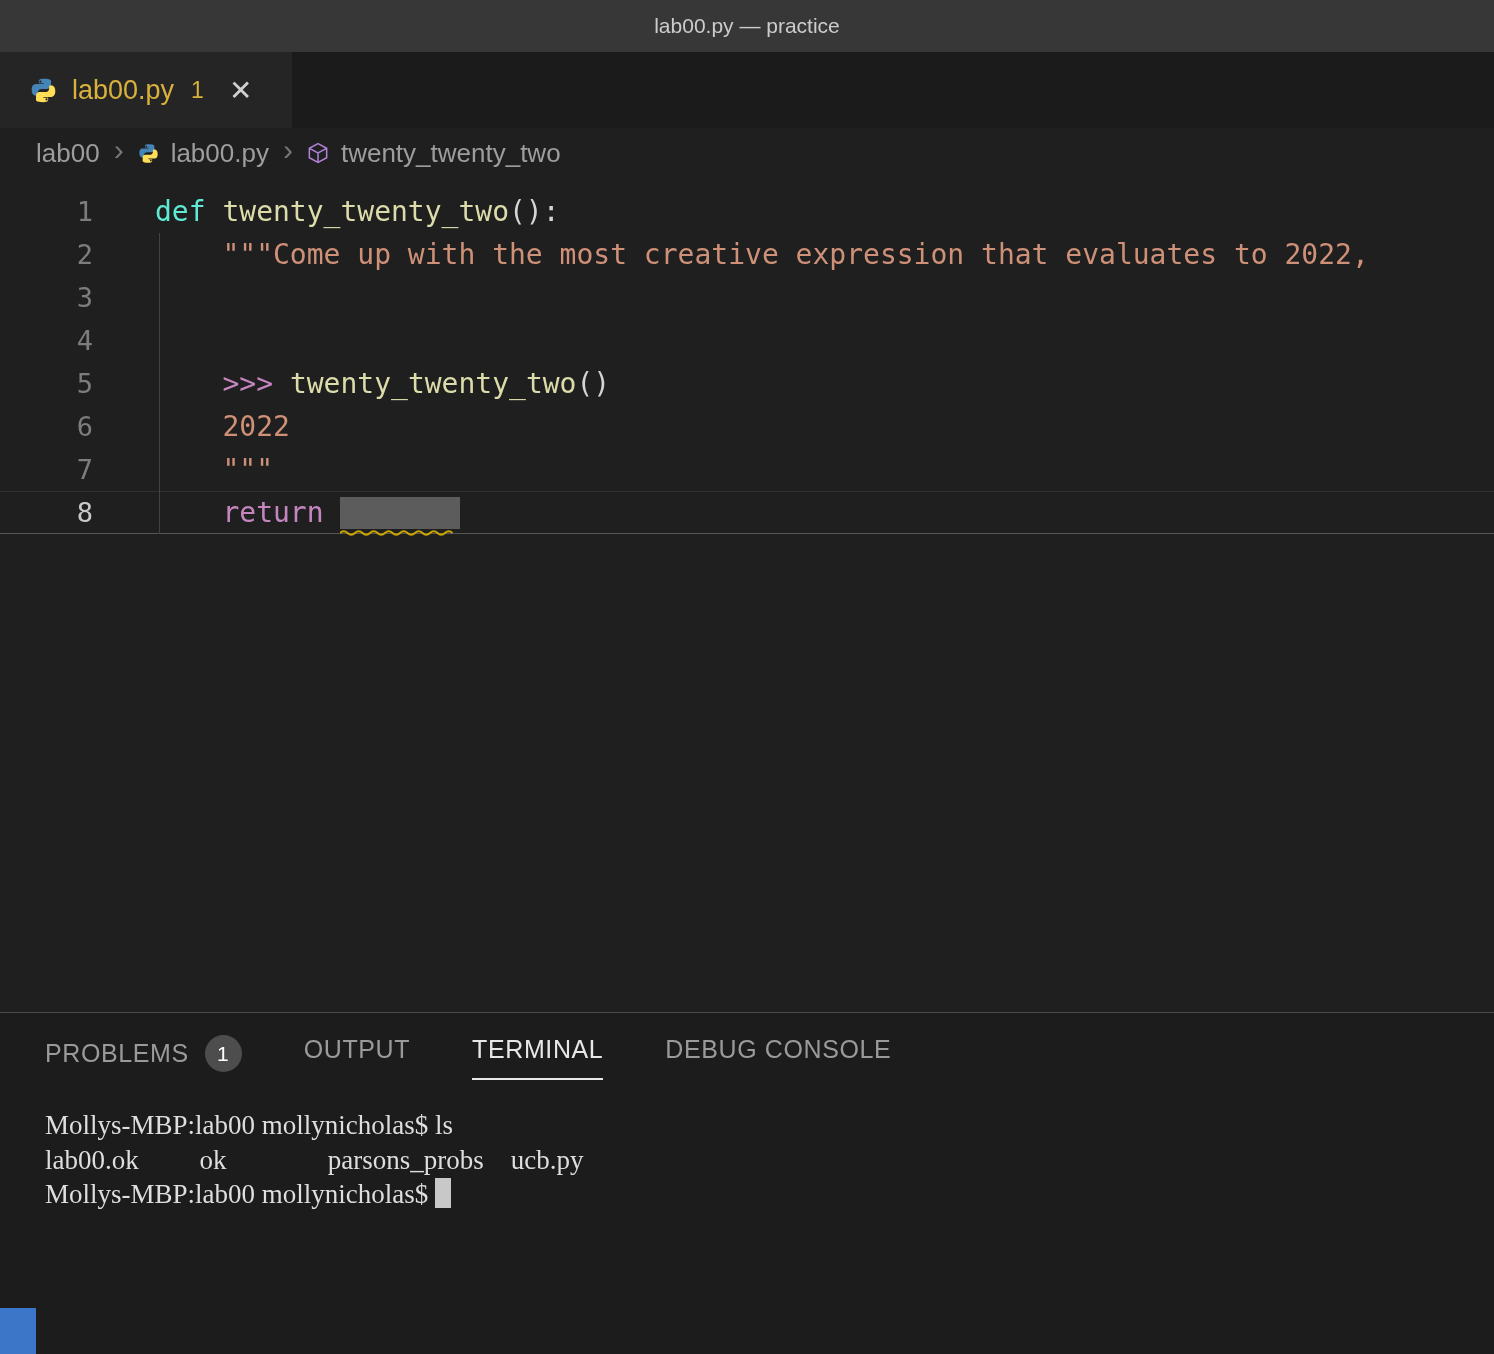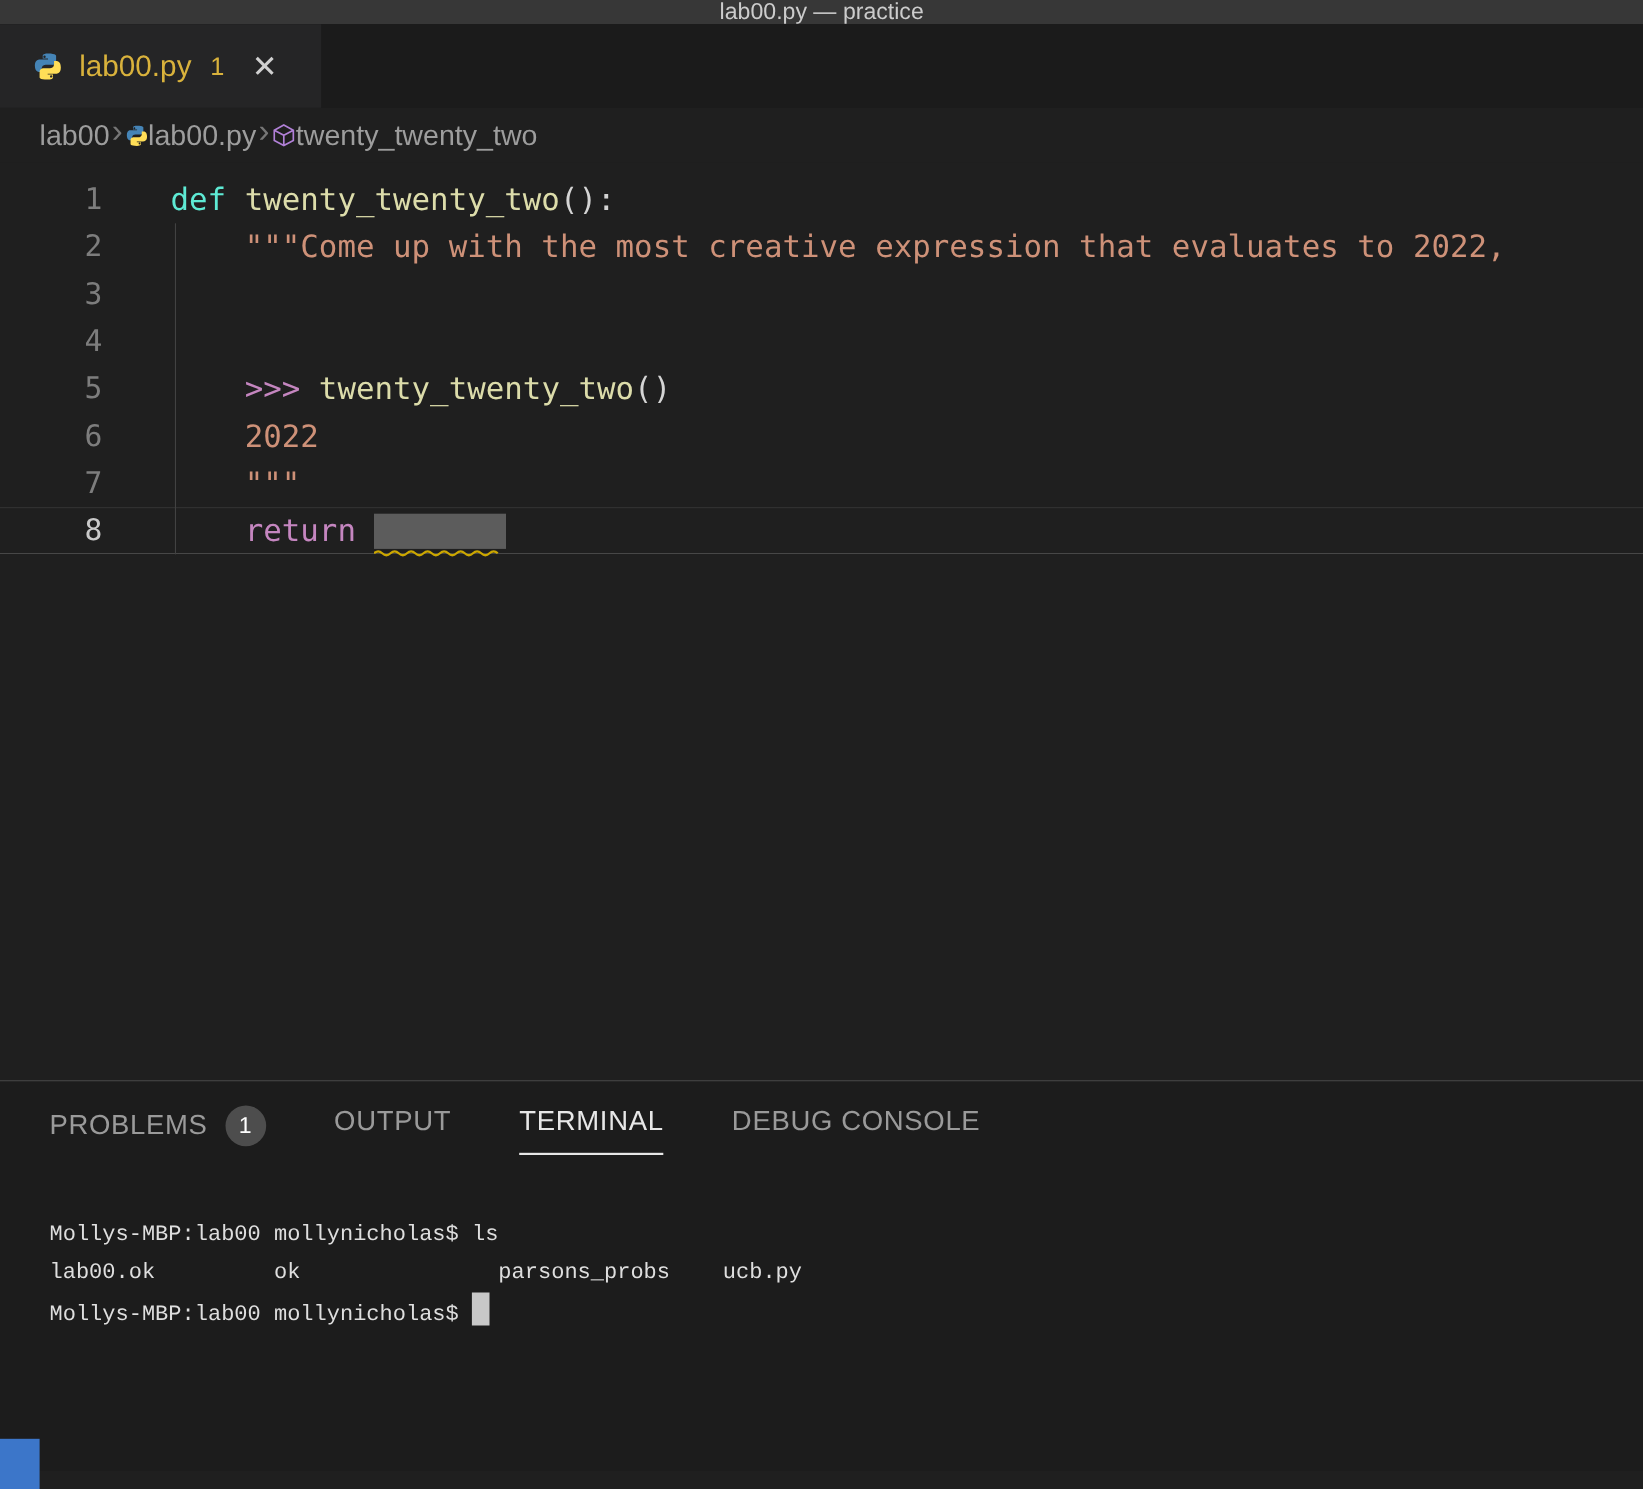--- a/index.html
+++ b/index.html
@@ -1,30 +1,30 @@
 <!DOCTYPE html>
 <html><head>
 <meta charset="utf-8">
 <style>
   * { margin:0; padding:0; box-sizing:border-box; }
   html,body { width:1494px; height:1354px; background:#1f1f1f; overflow:hidden;
               font-family:"Liberation Sans", sans-serif; }
 
-  .titlebar { height:22px; background:#373737; display:flex; align-items:center;
+  .titlebar { height:52px; background:#373737; display:flex; align-items:center;
               justify-content:center; color:#cccccc; font-size:21px; }
 
   .tabstrip { height:76px; background:#1b1b1b; display:flex; }
   .tab { width:292px; background:#252526; display:flex; align-items:center;
          padding:0 20px 0 30px; gap:15px; }
   .tab-label { color:#d9b23c; font-size:27px; }
   .tab-badge { color:#d9b23c; font-size:23px; margin-left:2px; }
   .tab-close { color:#d0d0d0; font-size:28px; margin-left:10px; cursor:pointer; }
 
   .breadcrumb { height:50px; background:#1f1f1f; display:flex; align-items:center;
-                padding-left:36px; font-size:26px; color:#9d9d9d; }
+                padding-left:36px; gap:12px; font-size:26px; color:#9d9d9d; }
   .bc-sep { color:#767676; font-size:30px; padding:0 2px 6px 2px; }
   .bc-icon { display:flex; align-items:center; }
 
   .editor { position:relative; height:834px; background:#1f1f1f; padding-top:12px;
             font-family:"DejaVu Sans Mono", monospace; font-size:28px; }
   .indent-guide { position:absolute; left:159px; top:55px; width:1px; height:301px;
                   background:#424242; }
   .code-line { display:flex; height:43px; line-height:43px; }
   .code-line.current { box-shadow: inset 0 -1px 0 rgba(150,150,150,0.45),
                                    inset 0 1px 0 rgba(150,150,150,0.15); }
@@ -44,22 +44,22 @@
   .panel { position:relative; height:355px; background:#1c1c1c;
            border-top:1px solid rgba(190,190,190,0.3); }
   .panel-tabs { display:flex; align-items:flex-start; padding:22px 0 0 45px; }
   .ptab { margin-right:62px; color:#9a9a9a; font-size:25px; letter-spacing:0.6px;
           display:flex; align-items:center; gap:16px; padding-bottom:14px;
           border-bottom:2px solid transparent; cursor:pointer; }
   .ptab.active { color:#e7e7e7; border-bottom-color:#e7e7e7; }
   .pbadge { background:#4d4d4d; color:#ffffff; border-radius:50%; width:37px; height:37px;
             display:flex; align-items:center; justify-content:center; font-size:21px; }
 
-  .terminal { margin-top:48px; padding-left:45px;
-              font-family:Liberation Mono, monospace; font-size:20px;
+  .terminal { margin-top:20px; padding-left:45px;
+              font-family:Liberation Serif, serif; font-size:27px;
               line-height:34.5px; color:#dedede; white-space:pre; }
   .term-cursor { display:inline-block; width:16px; height:30px; background:#c8c8c8;
                  vertical-align:-5px; }
 
   .remote-indicator { position:fixed; left:0; bottom:0; width:36px; height:46px;
                       background:#3c76c9; }
 </style>
 </head>
 <body>
 

